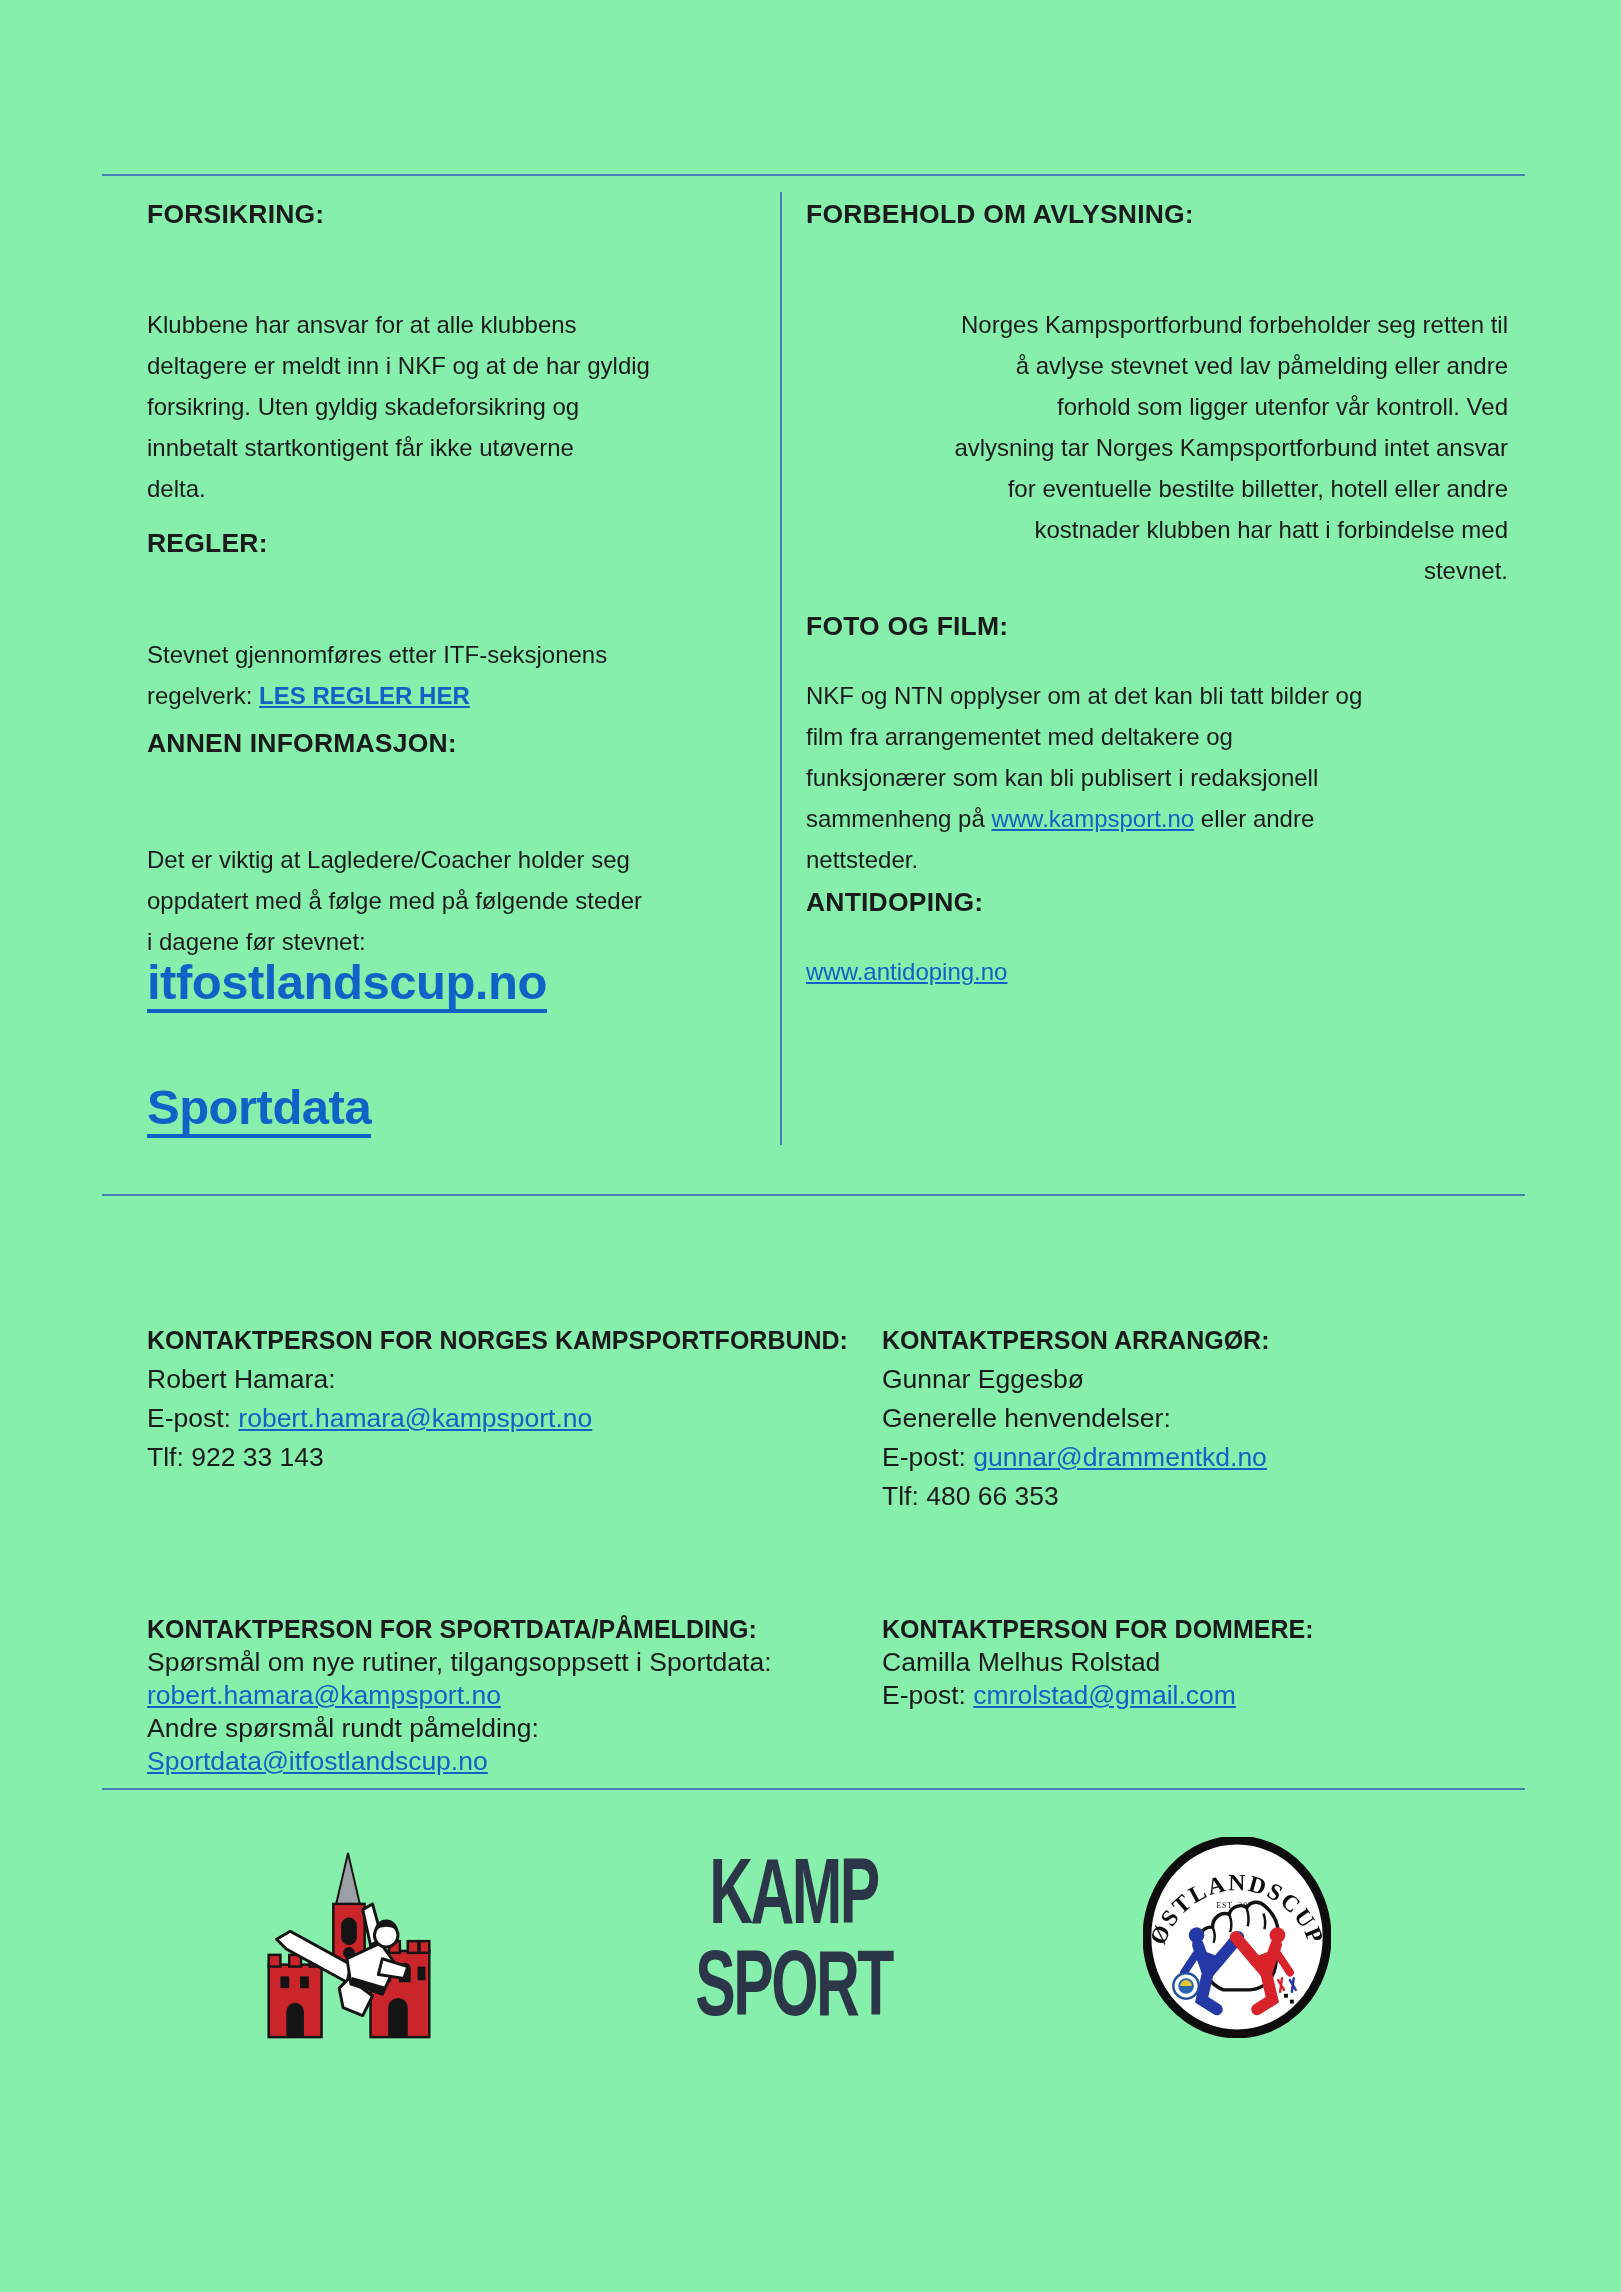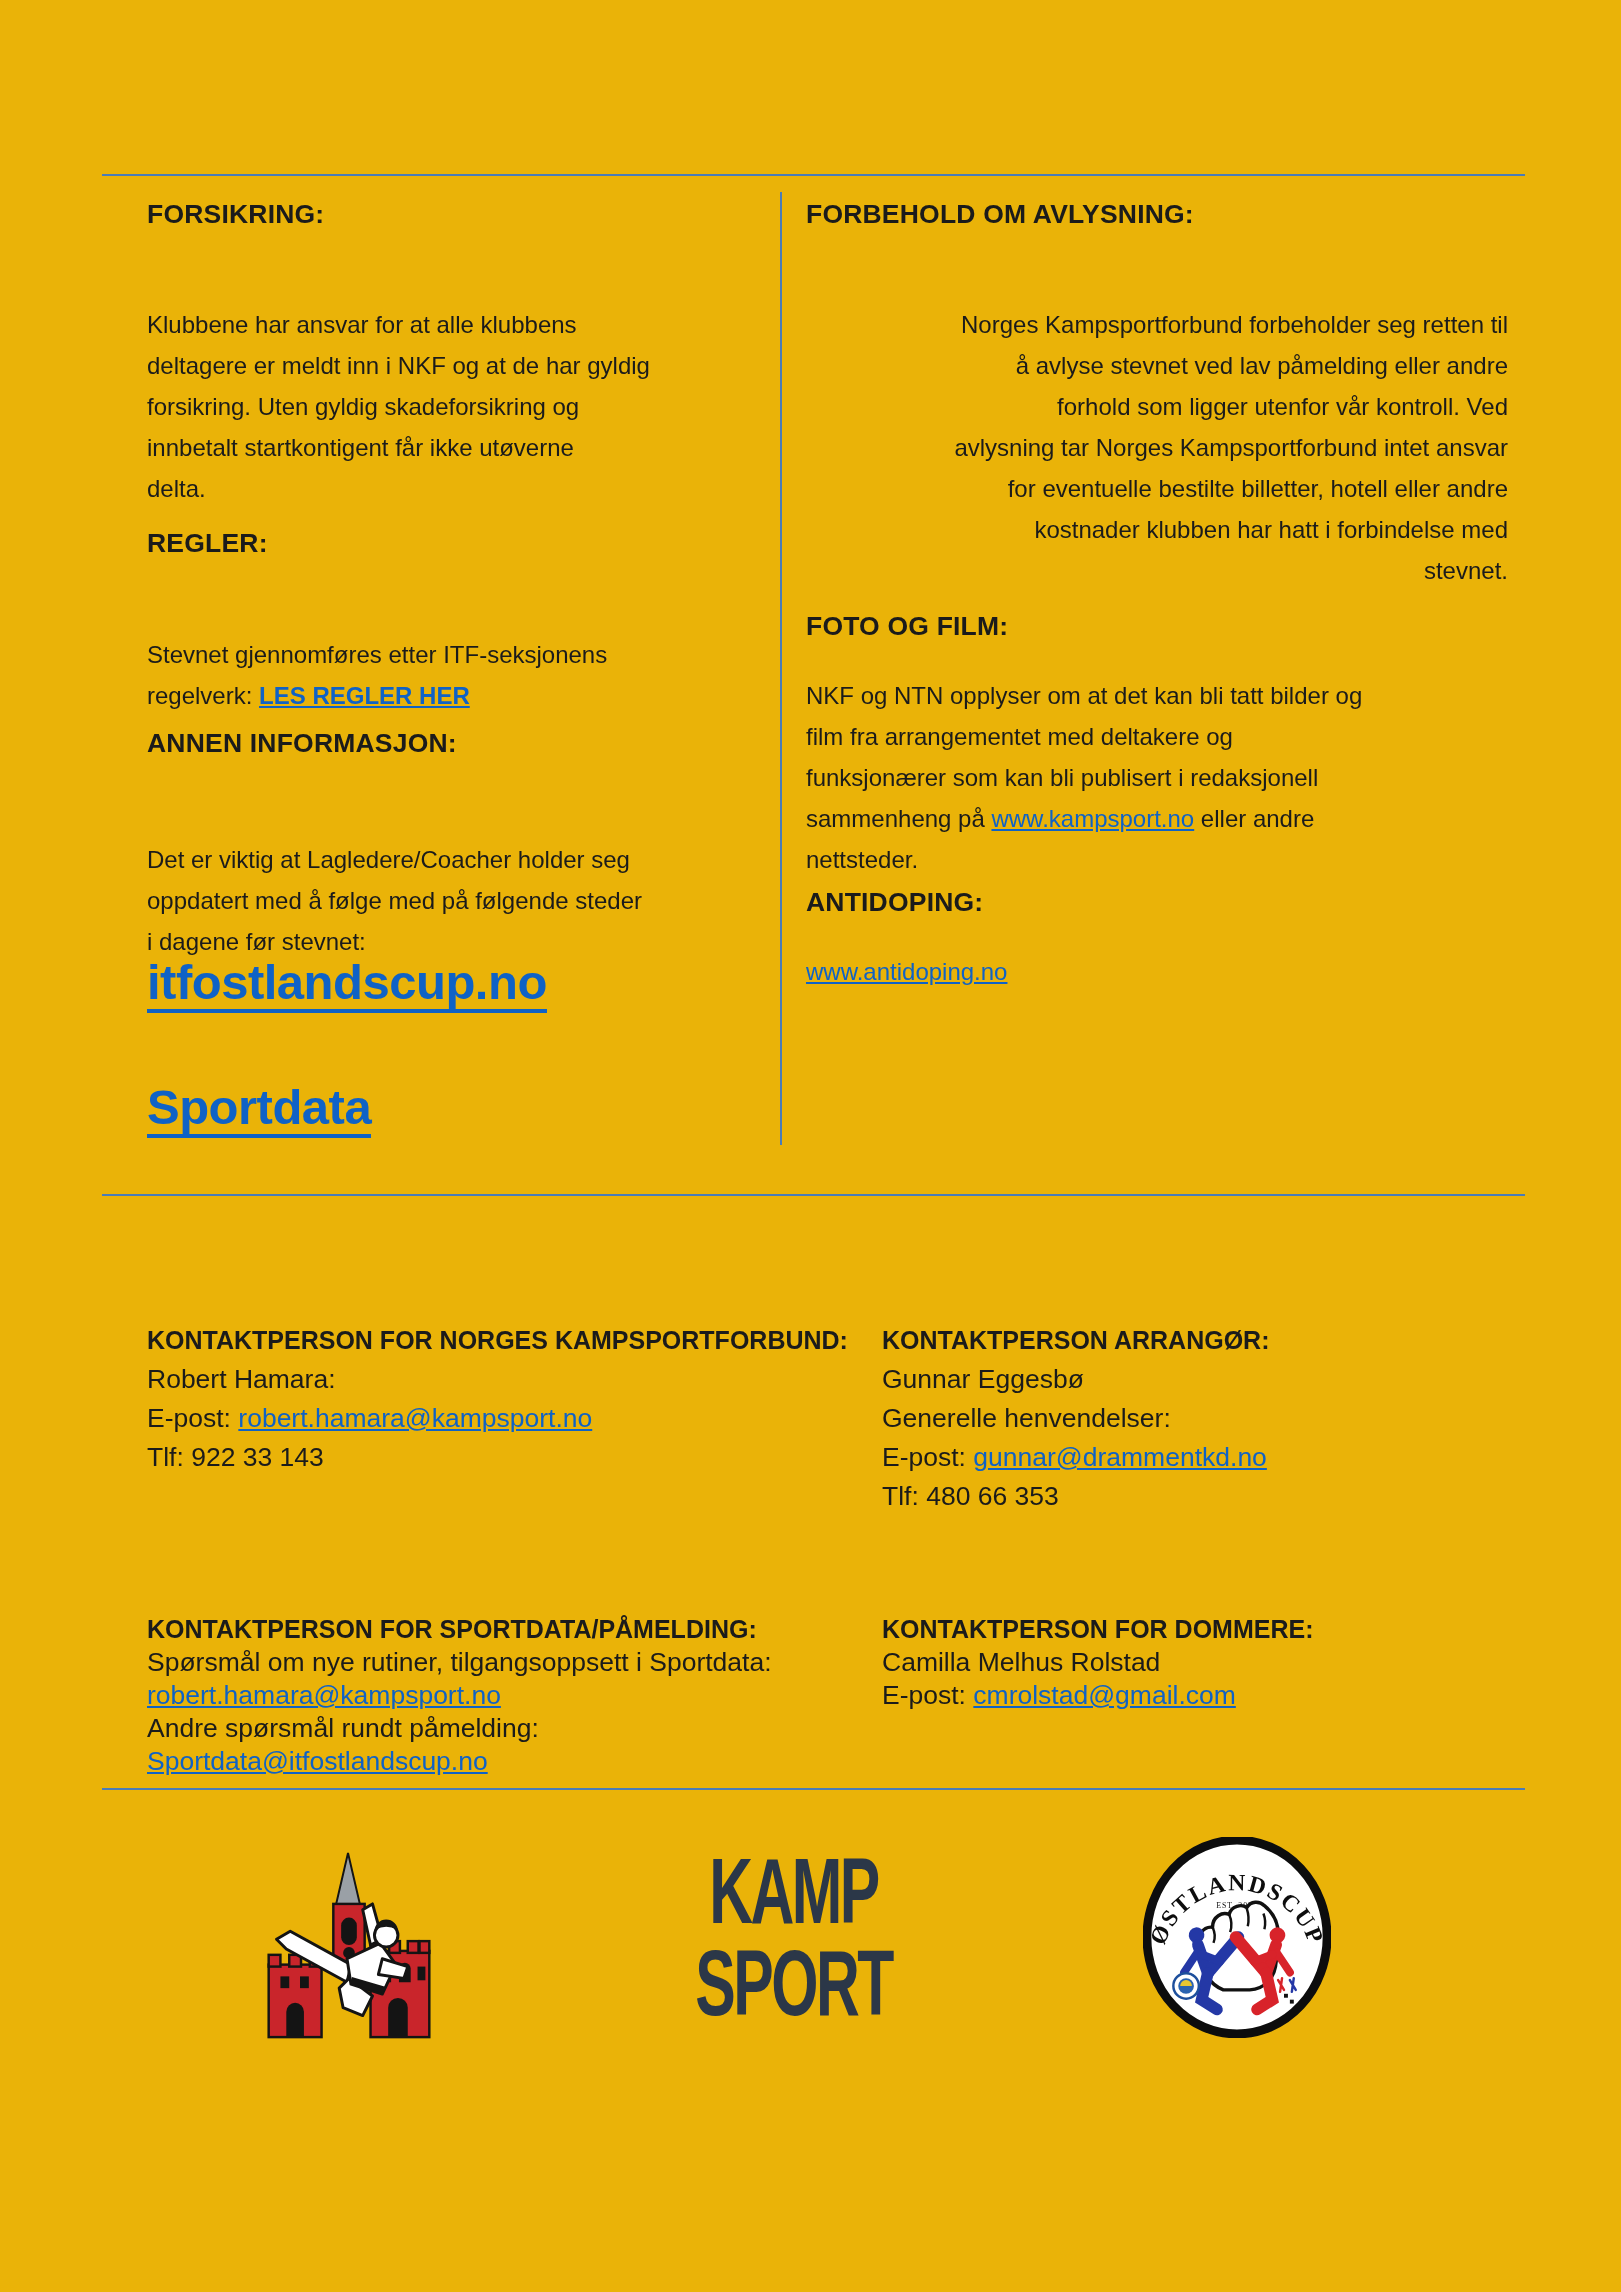--- a/index.html
+++ b/index.html
@@ -1,19 +1,19 @@
 <!DOCTYPE html>
 <html><head>
 <meta charset="utf-8">
 <style>
   html,body{margin:0;padding:0;background:#ffffff;}
   .page{
     position:relative;
     width:1621px;height:2293px;
-    background:#eab308;
+    background:#86efac;
     font-family:"Liberation Sans", sans-serif;
     color:#1b1b1b;
     overflow:hidden;
   }
   .abs{position:absolute;}
   .rule{background:#4a7cb8;height:2px;}
   .vrule{background:#4a7cb8;width:2px;}
   .h{font-size:26.5px;font-weight:bold;letter-spacing:0.2px;white-space:nowrap;}
   .body-text{font-size:24px;line-height:41px;white-space:pre-line;margin-top:23px;}
   a.lnk, .lnk{color:#0f62c6;text-decoration:underline;cursor:pointer;}

